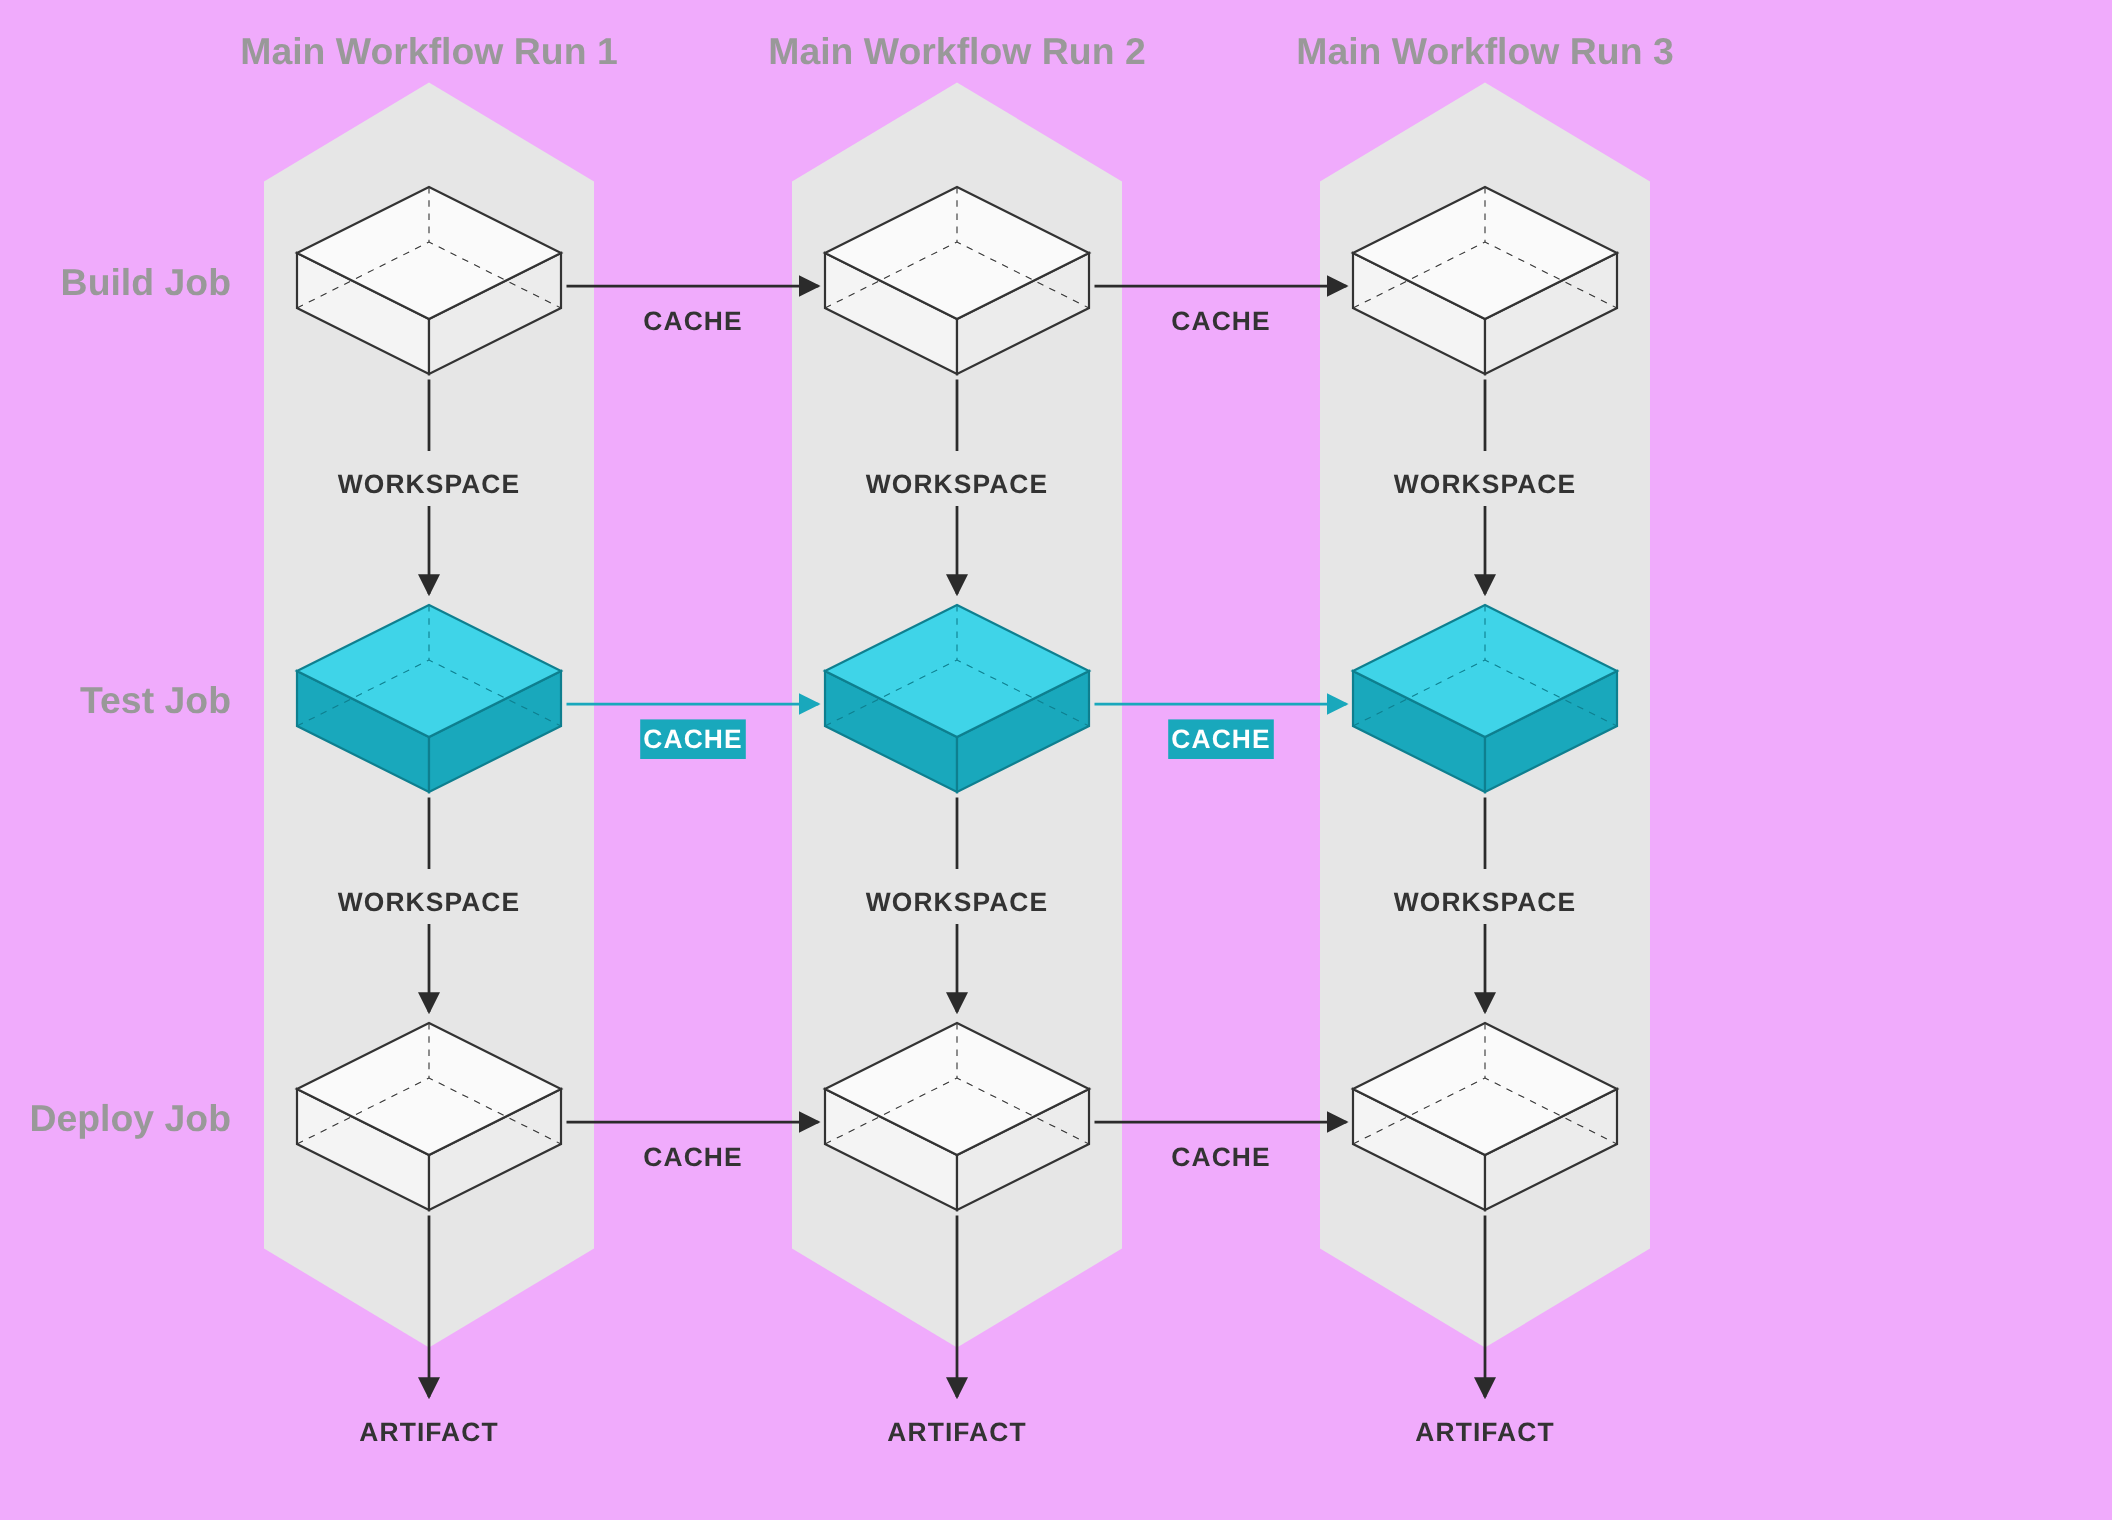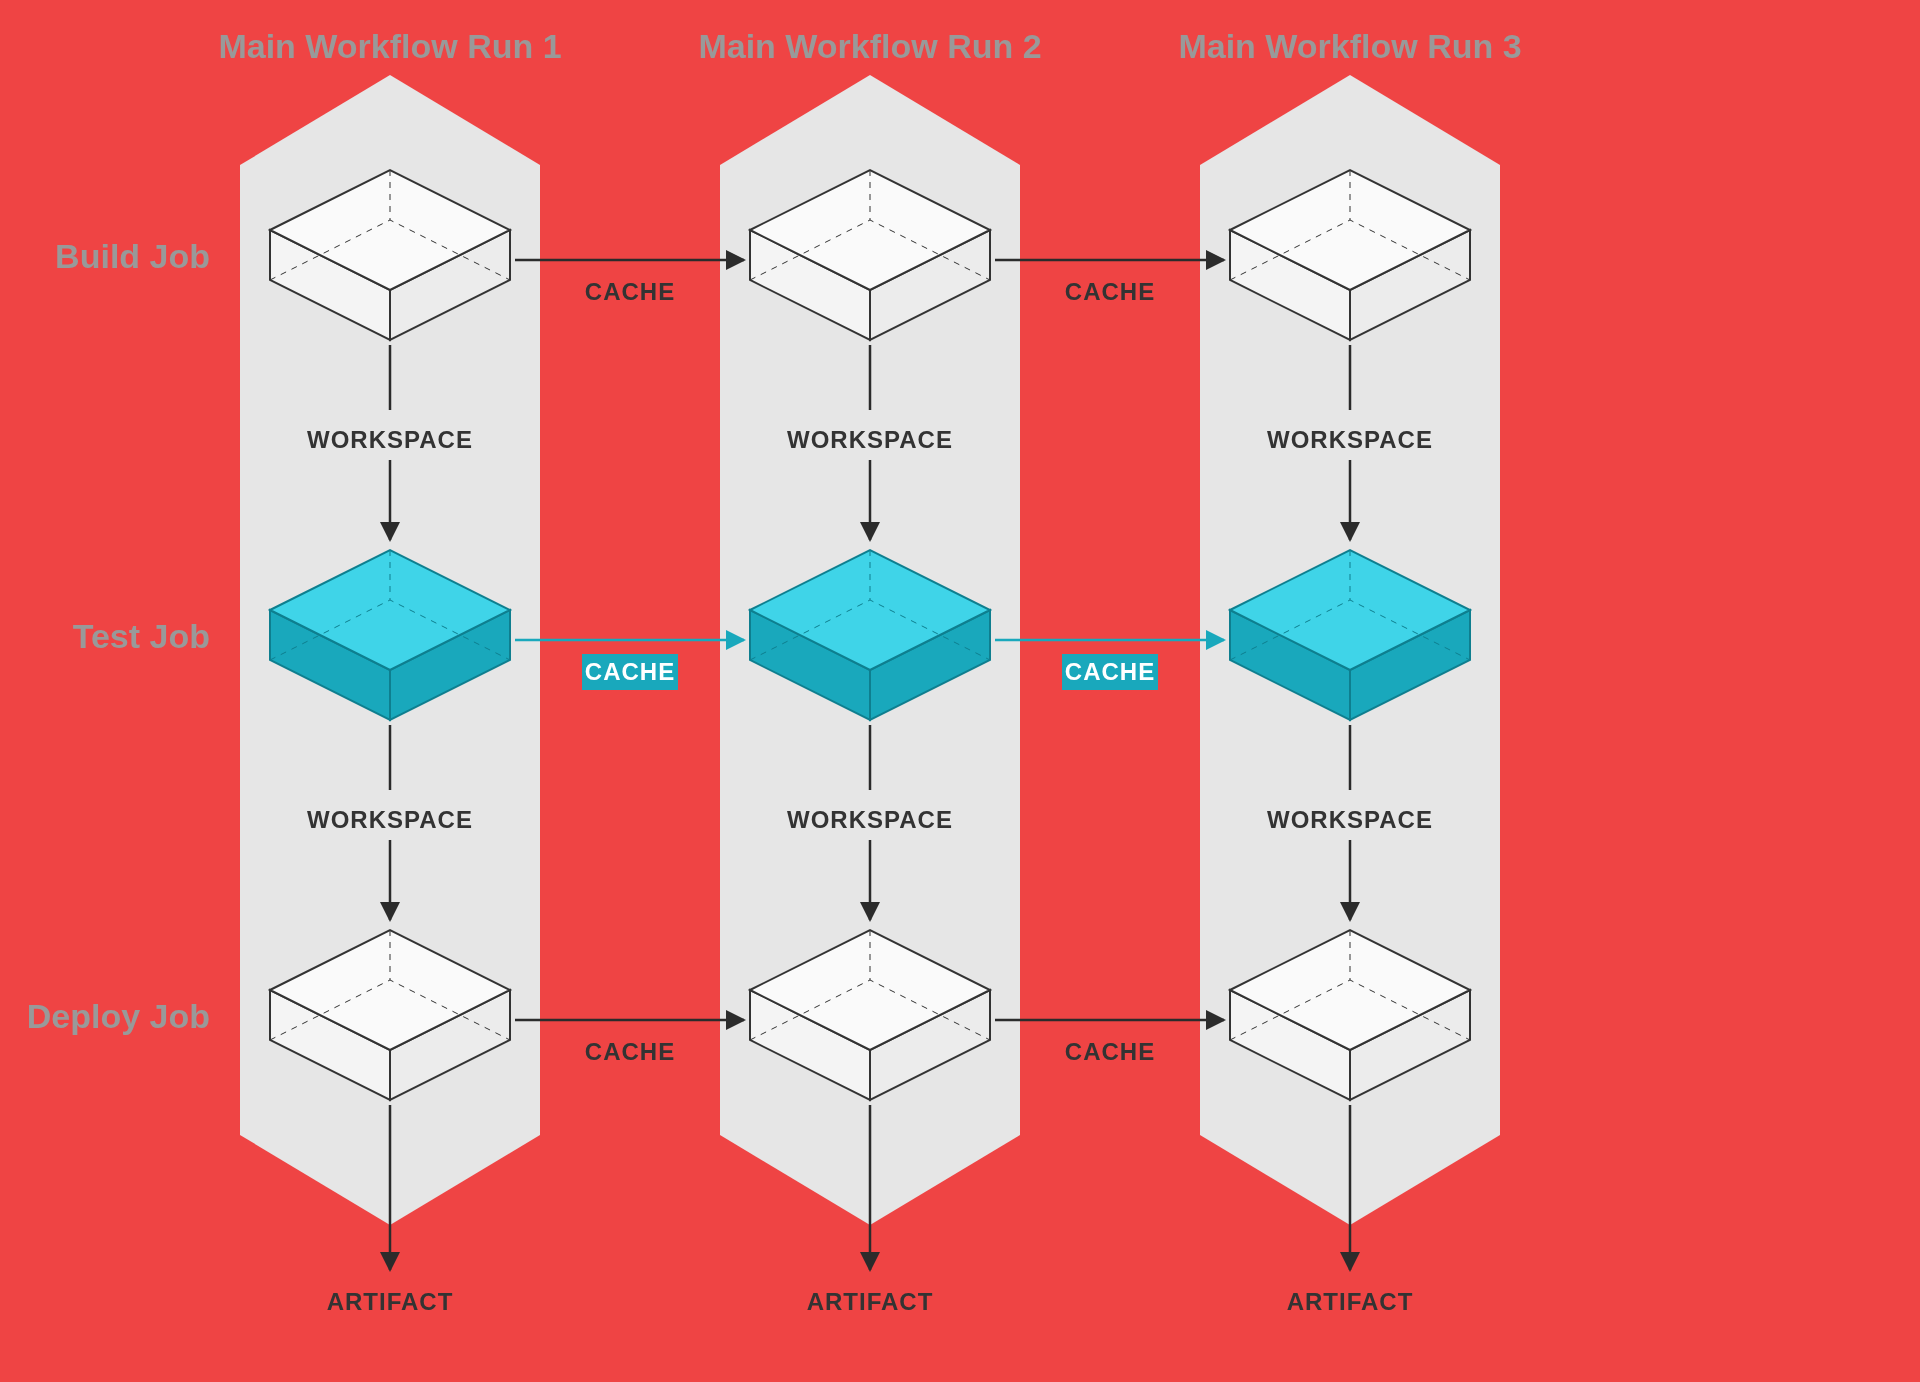--- a/index.html
+++ b/index.html
@@ -5,21 +5,21 @@
   html, body {
     margin: 0;
     padding: 0;
     background: #000;
     font-family: "Helvetica Neue", Arial, sans-serif;
   }
   .stage {
     position: relative;
     width: 1920px;
     height: 1382px;
-    background: #ef4444;
+    background: #f0abfc;
   }
   svg { display: block; }
   .col-title {
     font-size: 34px;
     font-weight: 600;
     fill: #999;
   }
   .row-title {
     font-size: 34px;
     font-weight: 600;

